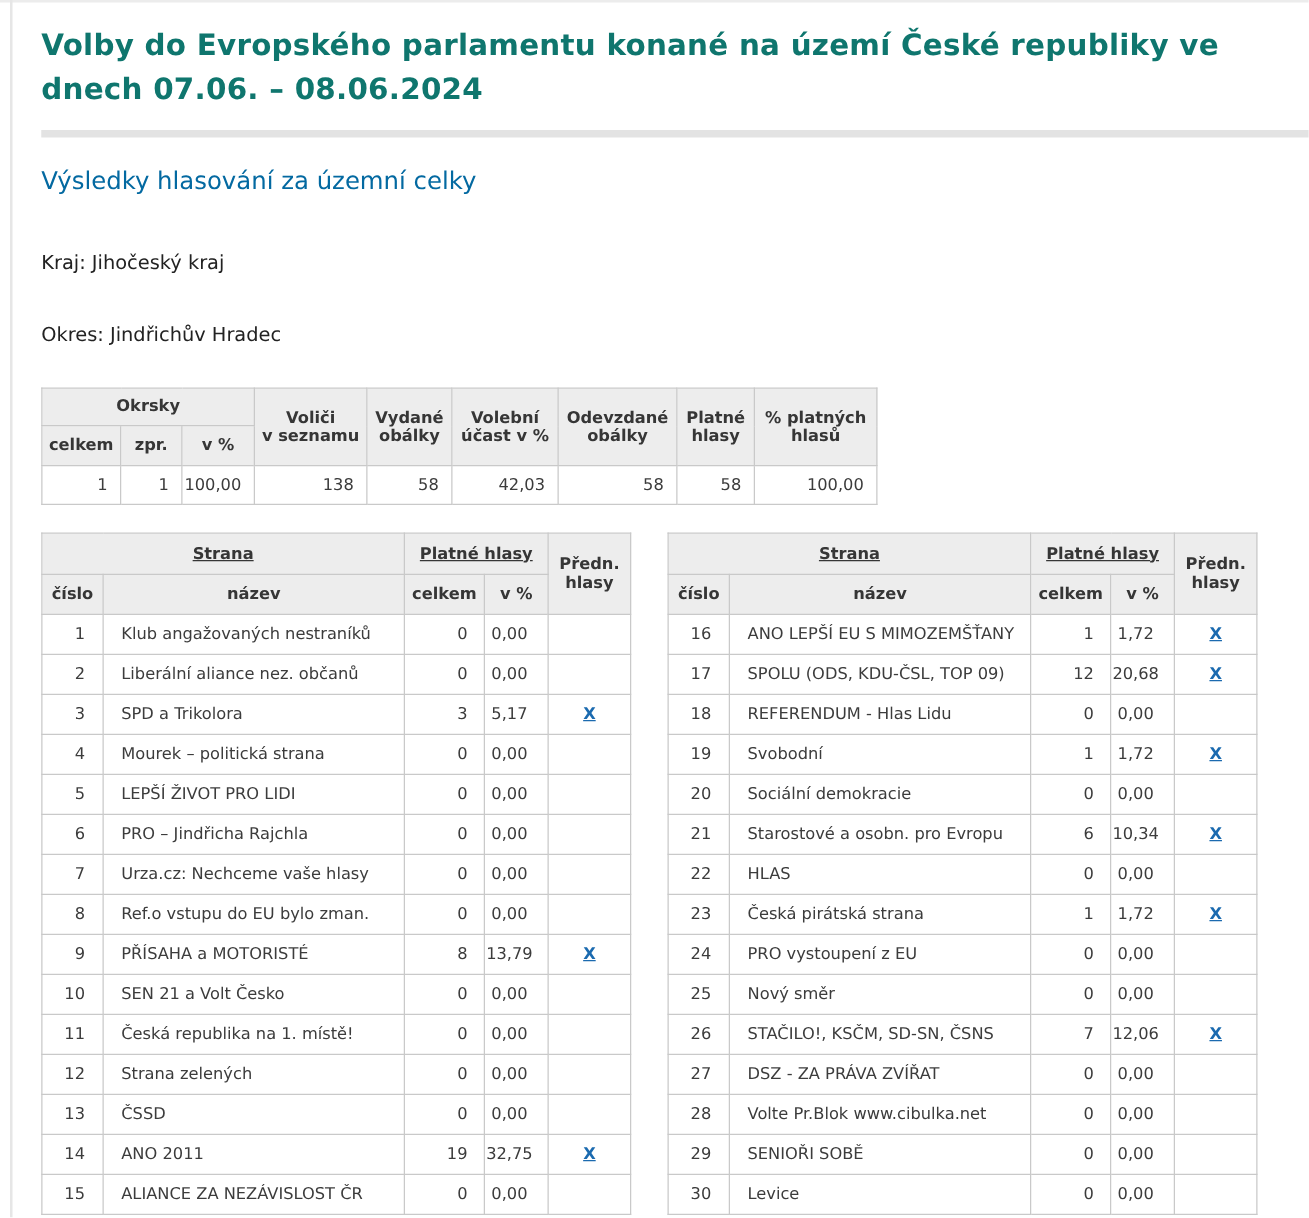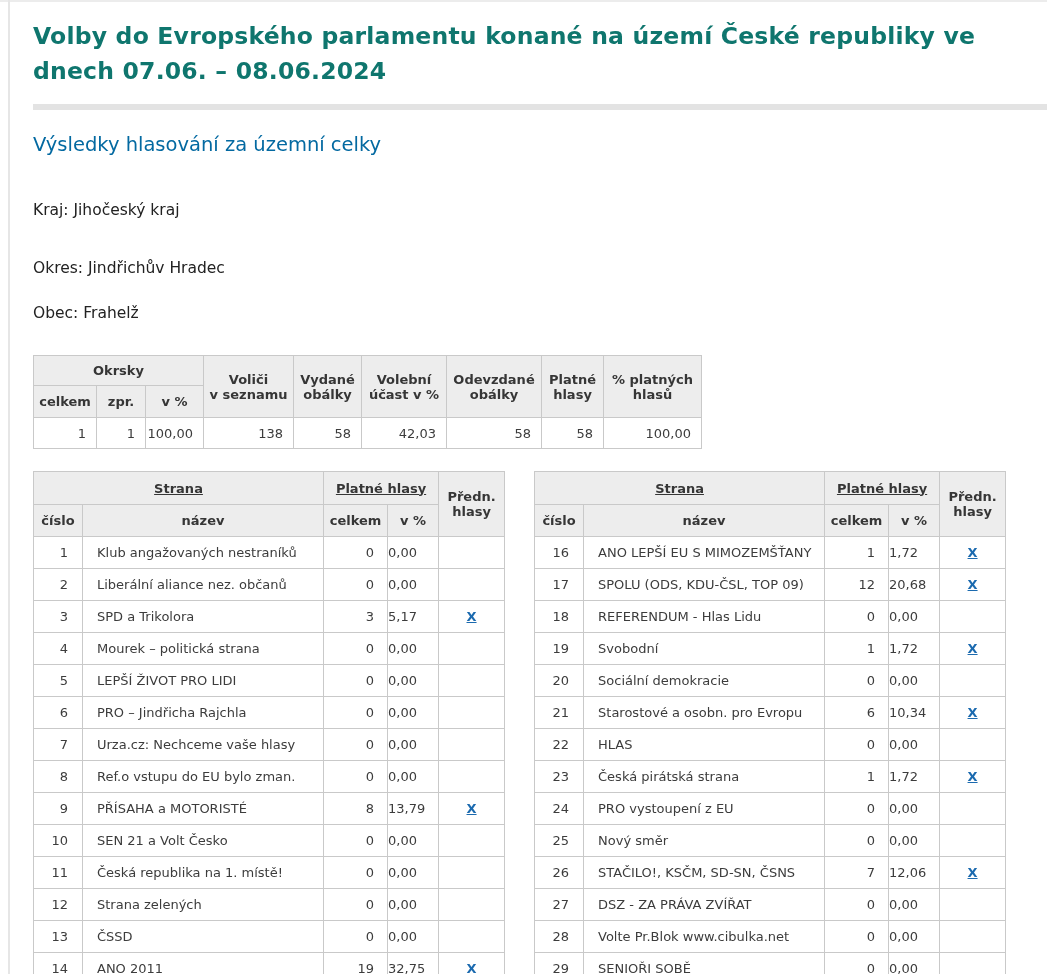--- a/index.html
+++ b/index.html
@@ -88,21 +88,21 @@
     gap: 29px;
   }
   table.party { width: 471px; }
   table.party th.h1 { height: 33px; text-decoration: underline; }
   table.party th.h2 { height: 32px; }
   table.party th.tall { height: 65px; }
   table.party td { height: 32px; }
   td.c-num  { text-align: right; padding-right: 14px; }
   td.c-name { text-align: left;  padding-left: 14px; }
   td.c-votes{ text-align: right; padding-right: 13px; }
-  td.c-pct  { text-align: left; padding-right: 11px; }
+  td.c-pct  { text-align: center; padding-right: 11px; }
   td.c-pref { text-align: center; }
   td.c-pref a {
     color: #1b6aaf;
     font-weight: bold;
     text-decoration: underline;
     cursor: pointer;
   }
 </style>
 </head>
 <body>
@@ -113,21 +113,20 @@
 <div class="content">
 
   <h1 class="title">Volby do Evropského parlamentu konané na území České republiky ve dnech 07.06. – 08.06.2024</h1>
 
   <div class="divider"></div>
 
   <h2 class="section-title">Výsledky hlasování za územní celky</h2>
 
   <div class="loc-line loc-kraj">Kraj: Jihočeský kraj</div>
   <div class="loc-line loc-okres">Okres: Jindřichův Hradec</div>
-  <div class="loc-line loc-obec">Obec: Frahelž</div>
 
   <table class="summary">
     <colgroup>
       <col style="width:63px">
         <col style="width:49px">
         <col style="width:58px">
       <col style="width:90px">
         <col style="width:68px">
         <col style="width:85px">
       <col style="width:95px">

